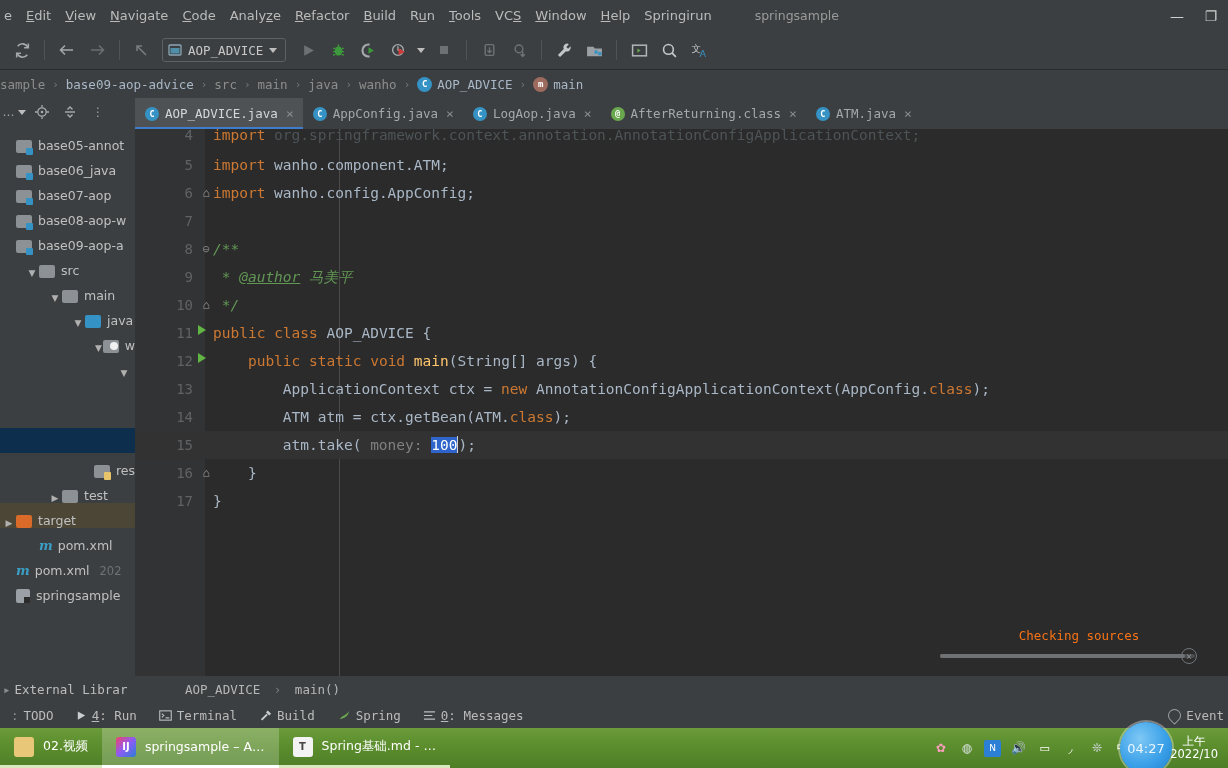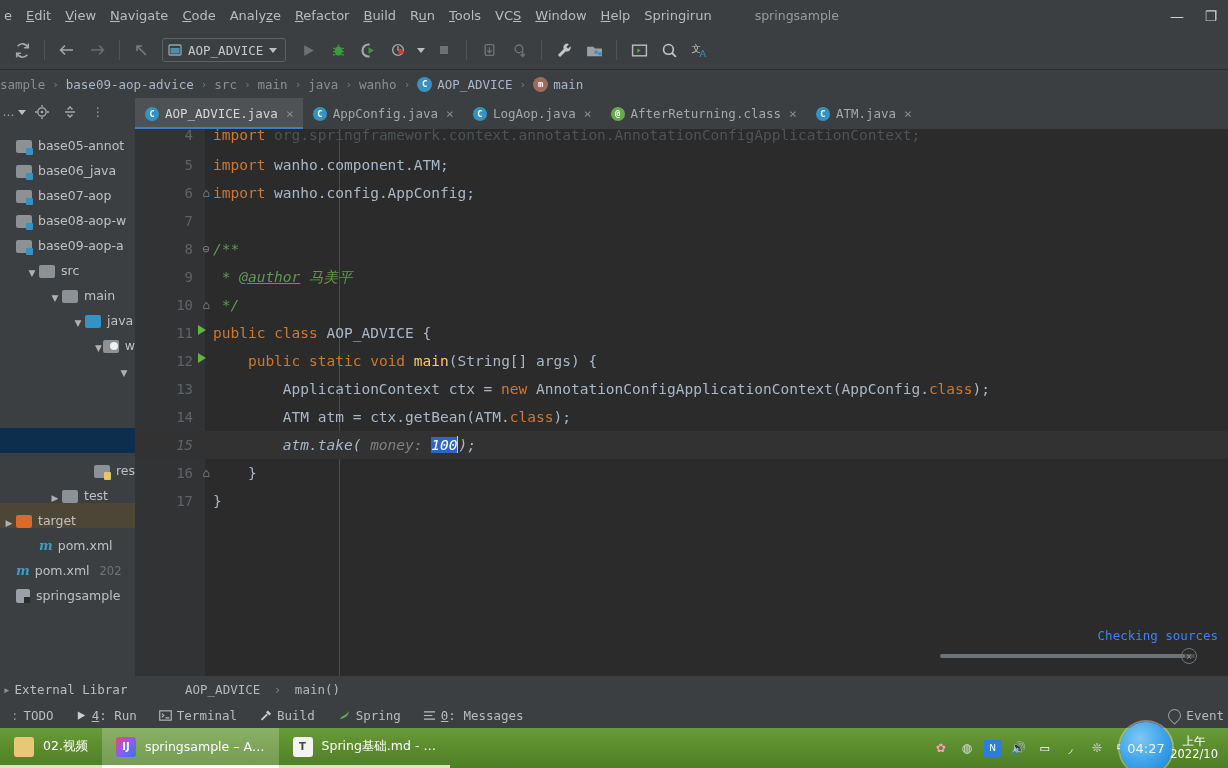--- a/index.html
+++ b/index.html
@@ -152,42 +152,42 @@
     font-family: "DejaVu Sans Mono", "Liberation Mono", monospace;
     font-size: 14.5px;
   }
   .gutter {
     position: absolute; left: 0; top: 0; width: 70px; height: 547px; background: #313335;
   }
   .code-area { position: absolute; left: 0; top: 0; right: 0; bottom: 0; }
   .cline {
     position: relative; height: 28px; line-height: 28px; white-space: pre;
   }
-  .cline.cur { background: #323232; font-style: italic; }
+  .cline.cur { background: #323232; }
   .lnum {
     position: absolute; left: 0; width: 58px; text-align: right;
     color: #606366; font-size: 14px;
   }
   .ctext { position: absolute; left: 78px; color: #a9b7c6; }
   .fold-gut { position:absolute; left: 62px; width: 18px; text-align:center; color:#808080; font-size:12px;}
   .run-mark { position:absolute; left: 62px; color:#62b543; font-size: 11px; }
   .vline { position: absolute; left: 204px; top: 0; width: 1px; background: #4b4b4b; }
 
   
   .k  { color: #cc7832; }               
   .cm { color: #629755; font-style: italic; }  
   .cmtag { color: #629755; font-style: italic; text-decoration: underline; }
   .mth{ color: #ffc66d; }
   .param { color: #808080; }
   .sel{ background: #2f65ca; color: #ffffff; }
   .caret { display:inline-block; width:1px; background:#d0d0d0; height:17px; vertical-align:-3px;}
 
   
   .prog-box { position: absolute; right: 10px; bottom: 18px; width: 300px; }
-  .prog-label { font-size: 12.5px; color: #3b82f6; font-family: "DejaVu Sans Mono", monospace; text-align: right; padding-left: 22px;}
+  .prog-label { font-size: 12.5px; color: #f97316; font-family: "DejaVu Sans Mono", monospace; text-align: center; padding-left: 22px;}
   .prog-track { margin-top: 11px; height: 4px; background: #4a4d4f; border-radius: 2px; width: 255px; }
   .prog-fill  { height: 4px; background: #6e7275; border-radius: 2px; }
   .prog-x {
     position:absolute; right:-2px; bottom:-6px; width:16px;height:16px;border-radius:50%;
     border:1px solid #72767a; color:#8a8e91; font-size:10px; display:flex;align-items:center;justify-content:center;
   }
 
   
   .navbar2 {
     position: absolute; left: 0; top: 676px; width: 1228px; height: 26px;

